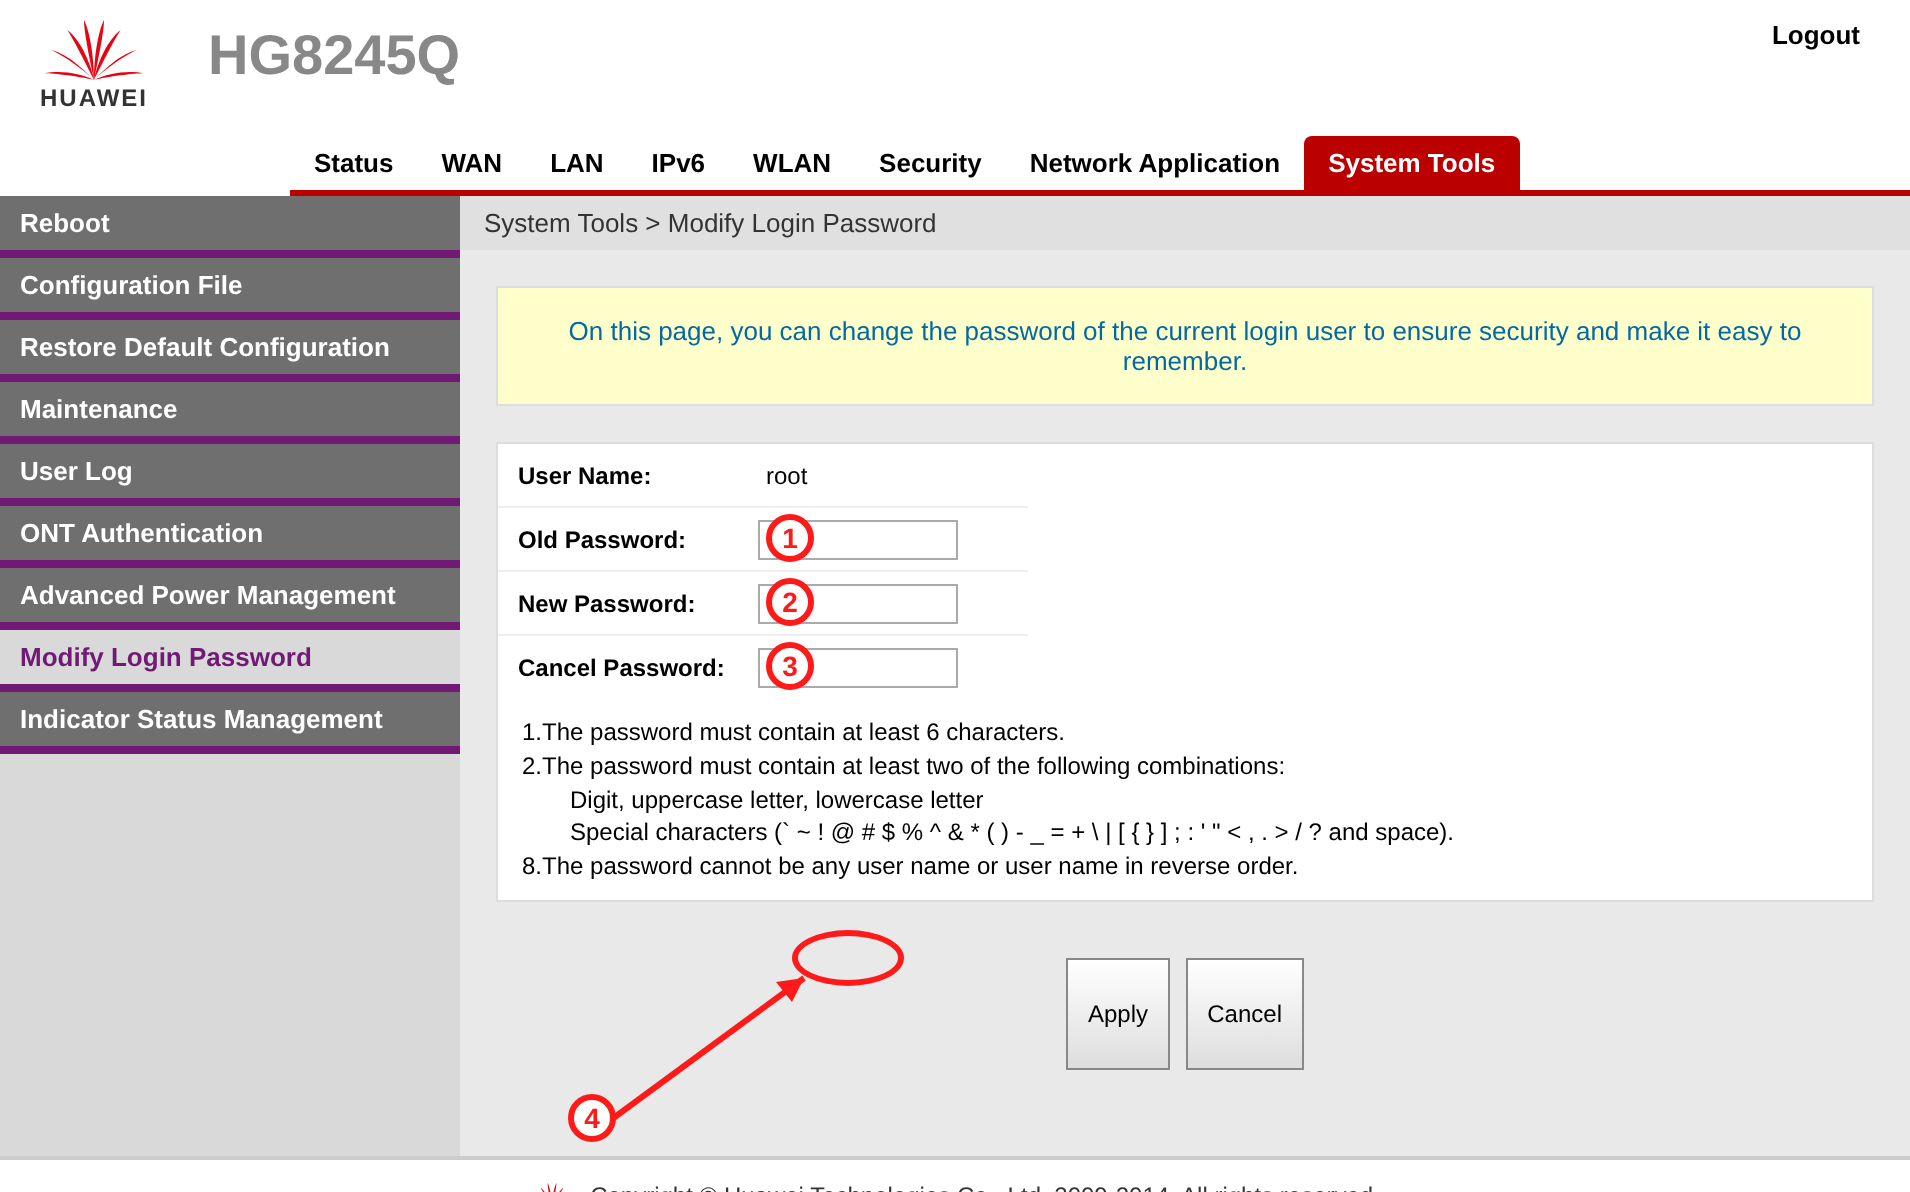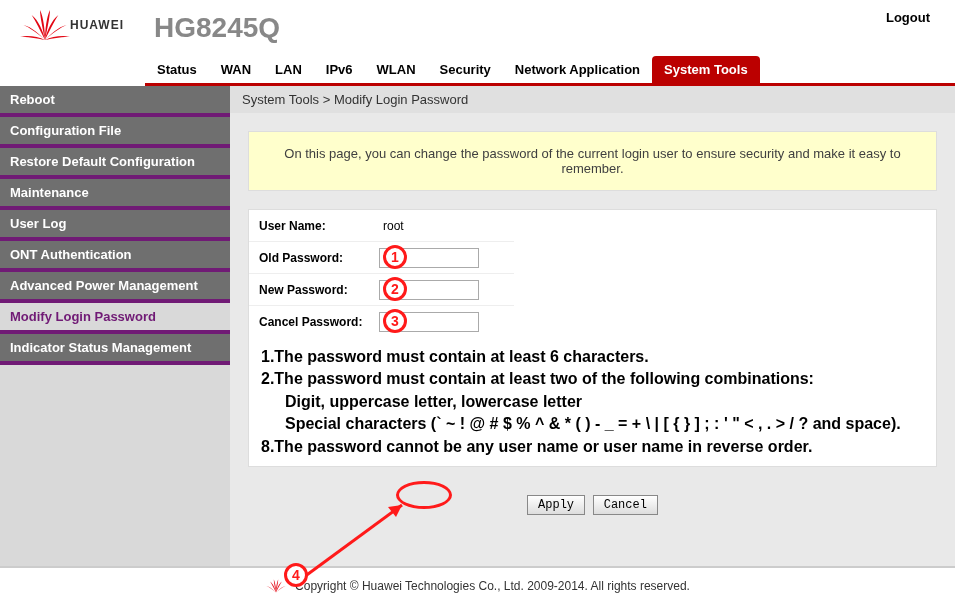--- a/index.html
+++ b/index.html
@@ -1,49 +1,49 @@
 <!DOCTYPE html>
 <html><head>
 <meta charset="utf-8">
 <style>
   * { box-sizing: border-box; margin: 0; padding: 0; }
   body { font-family: Arial, sans-serif; font-size: 13px; color: #000; background: #fff; width: 955px; }
   
   .header { display: flex; align-items: flex-start; padding: 8px 20px 0 20px; position: relative; }
-  .logo-block { display: flex; flex-direction: row; align-items: center; margin-right: 30px; }
+  .logo-block { display: flex; flex-direction: column; align-items: center; margin-right: 30px; }
   .logo-svg { width: 50px; height: 34px; }
   .logo-text { font-size: 12px; font-weight: bold; color: #333; letter-spacing: 1px; }
   .model { font-size: 28px; font-weight: bold; color: #888; margin-top: 4px; }
   .logout { position: absolute; right: 25px; top: 10px; font-weight: bold; font-size: 13px; cursor: pointer; }
   
   .topnav { display: flex; align-items: flex-end; margin-top: 12px; margin-left: 145px; gap: 0; border-bottom: 3px solid #b00; }
   .topnav .tab { padding: 6px 12px; font-size: 13px; font-weight: bold; color: #000; cursor: pointer; }
   .topnav .tab.active { background: #b00; color: #fff; border-radius: 4px 4px 0 0; }
 
   .layout { display: flex; }
   .sidebar { width: 230px; background: #d9d9d9; }
   .side-item { background: #6f6f6f; color: #fff; padding: 6px 10px; font-size: 13px; font-weight: bold; border-bottom: 4px solid #701a75; cursor: pointer; }
   .side-item.active { background: #d9d9d9; color: #701a75; }
   
   .main { flex: 1; background: #e9e9e9; min-height: 480px; position: relative; }
   .breadcrumb { background: #e0e0e0; padding: 6px 12px; font-size: 13px; color: #333; }
-  .infobox { background: #ffffcc; border: 1px solid #ddd; margin: 18px 18px 0 18px; padding: 14px 18px; font-size: 13px; color: #404040; text-align: center; }
+  .infobox { background: #ffffcc; border: 1px solid #ddd; margin: 18px 18px 0 18px; padding: 14px 18px; font-size: 13px; color: #0369a1; text-align: center; }
   
   .form-area { display: flex; margin: 18px; background: #fff; border: 1px solid #ddd; flex-direction: column; }
   .form-left { width: 265px; }
   .form-row { display: flex; border-bottom: 1px solid #eee; height: 32px; align-items: center; position: relative; }
   .form-row:last-child { border-bottom: none; }
   .form-label { width: 130px; padding-left: 10px; font-weight: bold; font-size: 12px; }
   .form-val { font-size: 12px; padding-left: 4px; }
   .form-input { width: 100px; height: 20px; border: 1px solid #aaa; background: #fff; font-size: 12px; padding: 0 3px; }
-  .rules { flex: 1; padding: 8px 12px; font-size: 16px; line-height: 1.4; font-weight: bold; }
+  .rules { flex: 1; padding: 8px 12px; font-size: 12px; line-height: 1.4; }
   .rules .indent { padding-left: 24px; display: block; }
   
   .btn-row { text-align: center; padding: 10px 0 16px 0; background: #e9e9e9; position: relative; }
-  .btn { display: inline-block; padding: 2px 10px; font-size: 12px; border: 1px solid #888; background: linear-gradient(#fff,#ddd); cursor: pointer; margin: 0 2px; font-family: Liberation Mono, monospace; }
+  .btn { display: inline-block; padding: 20px 10px; font-size: 12px; border: 1px solid #888; background: linear-gradient(#fff,#ddd); cursor: pointer; margin: 0 2px; }
   
   .footer { text-align: center; padding: 10px 0; font-size: 12px; color: #333; border-top: 2px solid #ccc; display:flex; align-items:center; justify-content:center; gap:8px; }
   .footer-logo { width: 22px; height: 16px; }
   
   .annot-circle { position: absolute; width: 24px; height: 24px; border: 3px solid #ff1a1a; border-radius: 50%; background: #fff; color: #ff1a1a; font-weight: bold; font-size: 14px; display: flex; align-items: center; justify-content: center; pointer-events: none; z-index: 10; }
   .annot-oval { position: absolute; border: 3px solid #ff1a1a; border-radius: 50%/50%; pointer-events: none; z-index: 9; }
   .annot-arrow { position: absolute; pointer-events: none; z-index: 9; }
 </style>
 </head>
 <body>

